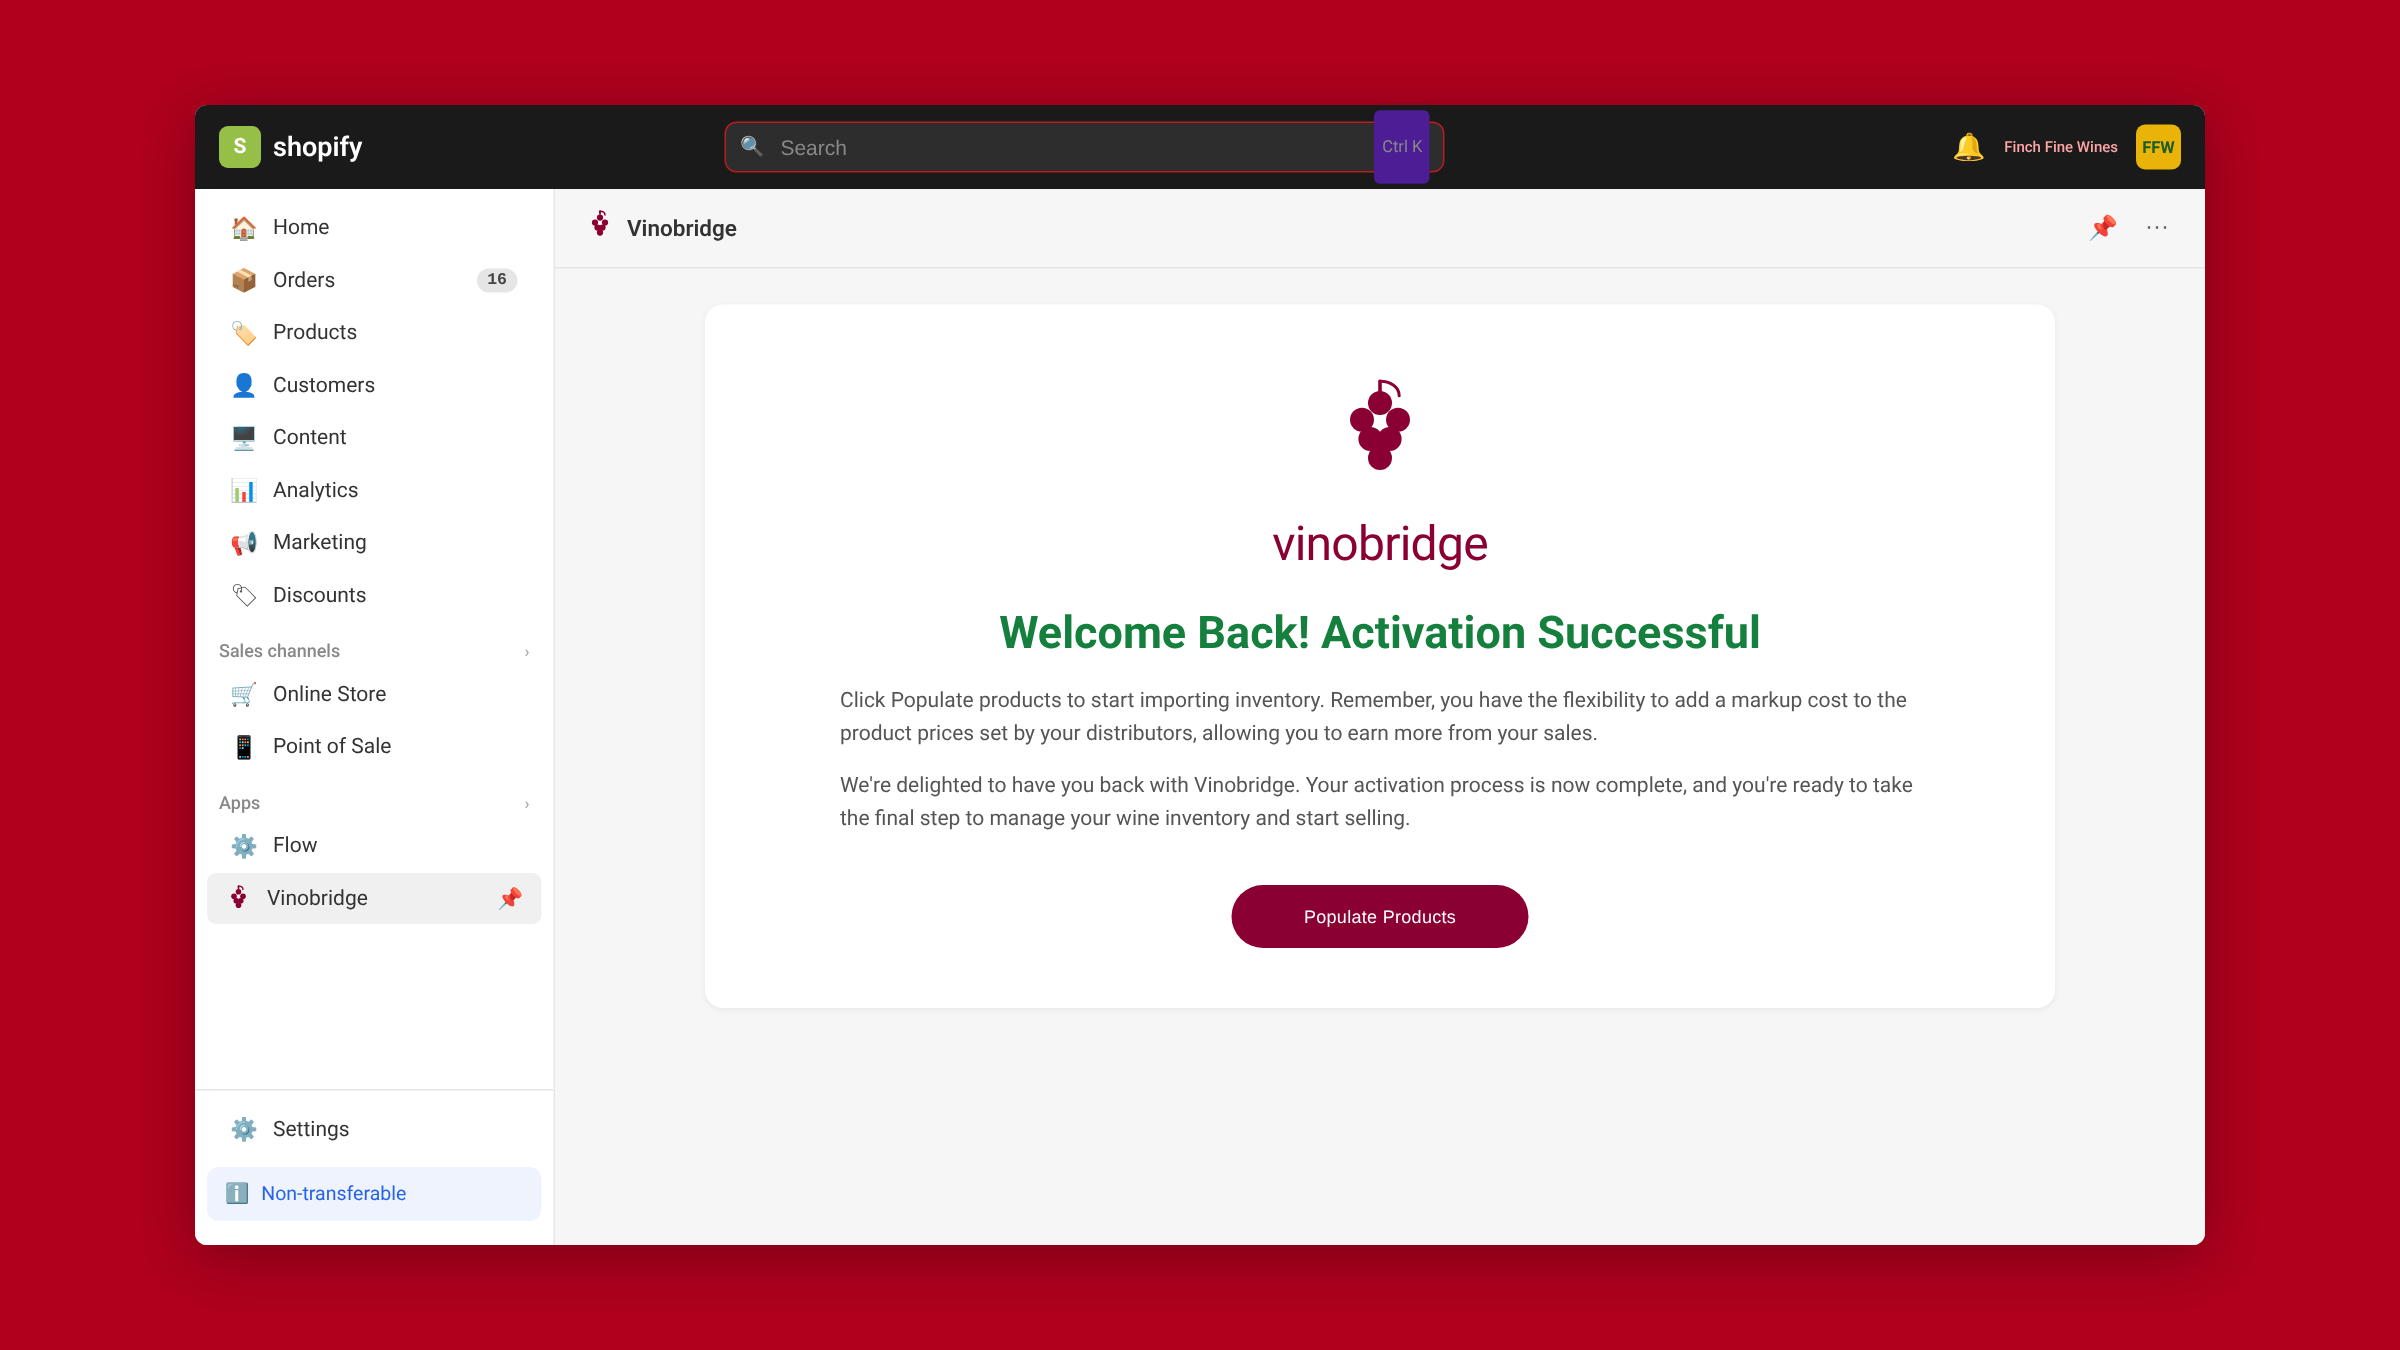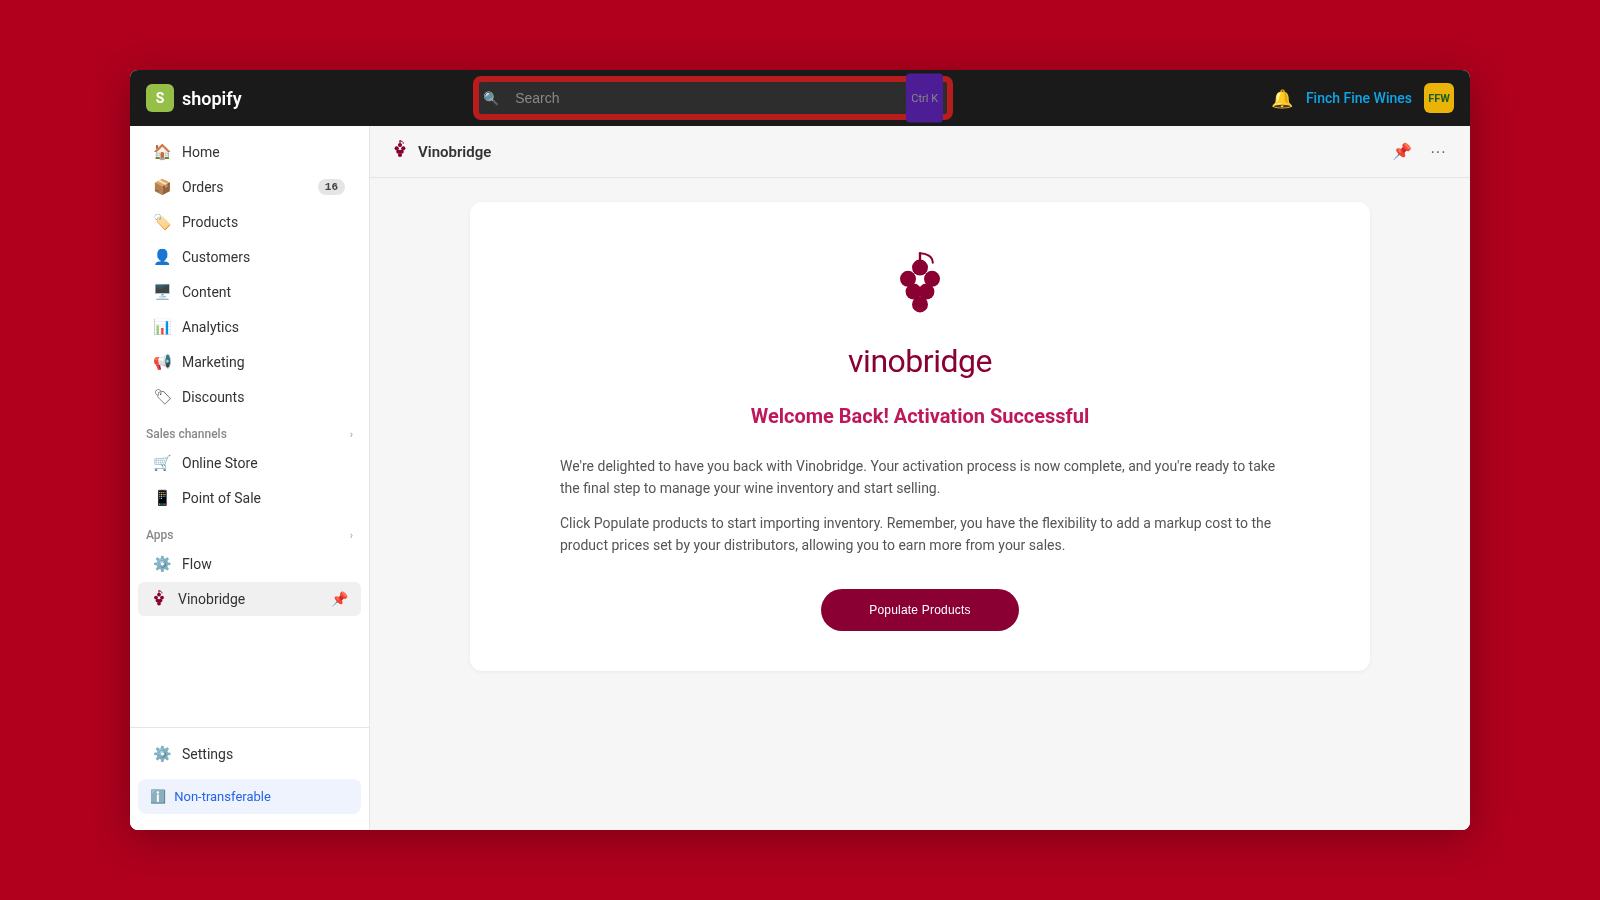--- a/index.html
+++ b/index.html
@@ -61,21 +61,21 @@
     }
     .search-bar {
       flex: 1;
       max-width: 480px;
       margin: 0 auto;
       position: relative;
     }
     .search-bar input {
       width: 100%;
       background: #2d2d2d;
-      border: 6px solid #b91c1c;
+      border: 1px solid #b91c1c;
       border-radius: 8px;
       color: #fde047;
       padding: 8px 40px 8px 36px;
       font-size: 14px;
       outline: none;
     }
     .search-bar input::placeholder { color: #888; }
     .search-icon-wrap {
       position: absolute;
       left: 10px;
@@ -100,22 +100,22 @@
       align-items: center;
       gap: 12px;
       margin-left: auto;
     }
     .bell-icon {
       color: #ccc;
       font-size: 18px;
       cursor: pointer;
     }
     .store-name {
-      color: #0ea5e9;
-      font-size: 14px;
+      color: #fca5a5;
+      font-size: 10px;
       font-weight: 500;
     }
     .store-avatar {
       width: 30px;
       height: 30px;
       background: #eab308;
       border-radius: 6px;
       display: flex;
       align-items: center;
       justify-content: center;
@@ -270,24 +270,24 @@
       margin: 0 auto 8px;
     }
     .vino-name {
       font-size: 32px;
       font-weight: 400;
       color: #8b0033;
       letter-spacing: -0.5px;
       margin-bottom: 24px;
     }
     .card-title {
-      font-size: 20px;
+      font-size: 30px;
       font-weight: 700;
-      color: #be185d;
-      margin-bottom: 27px;
+      color: #15803d;
+      margin-bottom: 16px;
     }
     .card-body-text {
       font-size: 14px;
       color: #555;
       line-height: 1.6;
       max-width: 720px;
       margin: 0 auto 12px;
       text-align: left;
     }
     .populate-btn {
@@ -485,21 +485,21 @@
                 <circle cx="58" cy="52" r="10" fill="#8b0033"></circle>
                 <circle cx="50" cy="68" r="10" fill="#8b0033"></circle>
 
                 <line x1="50" y1="12" x2="50" y2="4" stroke="#8b0033" stroke-width="3" stroke-linecap="round"></line>
                 <path d="M50 4 C58 4 66 8 66 16" stroke="#8b0033" stroke-width="2.5" fill="none" stroke-linecap="round"></path>
               </svg>
               <div class="vino-name">vinobridge</div>
             </div>
 
             <h2 class="card-title">Welcome Back! Activation Successful</h2>
+            <p class="card-body-text">Click Populate products to start importing inventory. Remember, you have the flexibility to add a markup cost to the product prices set by your distributors, allowing you to earn more from your sales.</p>
             <p class="card-body-text">We're delighted to have you back with Vinobridge. Your activation process is now complete, and you're ready to take the final step to manage your wine inventory and start selling.</p>
-            <p class="card-body-text">Click Populate products to start importing inventory. Remember, you have the flexibility to add a markup cost to the product prices set by your distributors, allowing you to earn more from your sales.</p>
             <button class="populate-btn">Populate Products</button>
           </div>
         </div>
       </div>
     </div>
   </div>
 </div>
 
 </body></html>

